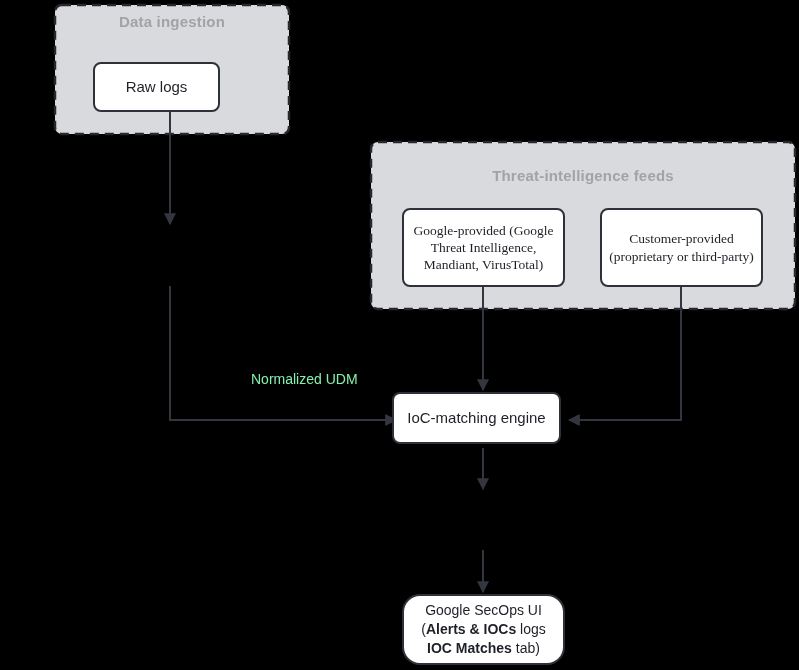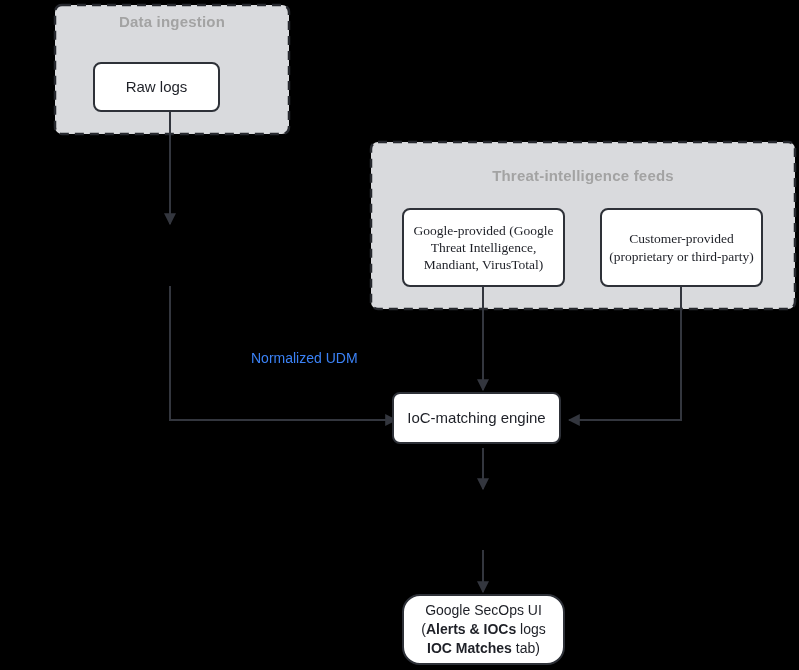--- a/index.html
+++ b/index.html
@@ -45,22 +45,23 @@
   #node-customer-provided   { left: 600px; top: 208px; width: 163px; height: 79px; font-family: Liberation Serif, serif; }
   #node-ioc-matching-engine { left: 392px; top: 392px; width: 169px; height: 52px; }
   #node-ioc-match-alerts    { left: 402px; top: 491px; width: 161px; height: 59px; }
   #node-secops-ui           { left: 402px; top: 594px; width: 163px; height: 71px; border-radius: 18px; }
 
   #title-data-ingestion { left: 55px;  top: 13px;  width: 234px; }
   #title-threat-feeds   { left: 371px; top: 151px; width: 424px; margin-top: 16px; }
 
   .edge-label {
     position: absolute; z-index: 1;
-    font-size: 14px; color: #3b82f6;
+    font-size: 14px; color: #86efac;
     white-space: nowrap;
+    margin-top: 21px;
   }
   #label-normalized-udm { left: 251px; top: 350px; }
 </style>
 </head>
 <body>
 
 <div id="canvas">
 
   <svg class="layer" width="799" height="670" viewBox="0 0 799 670">
     <defs>

